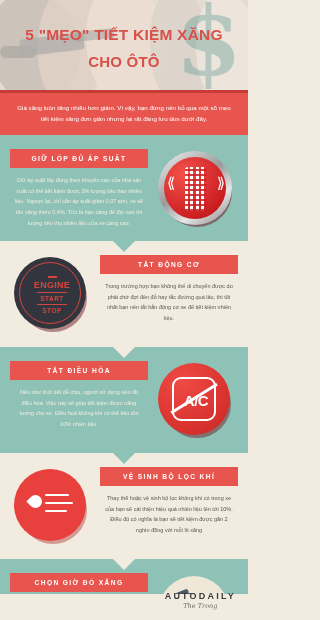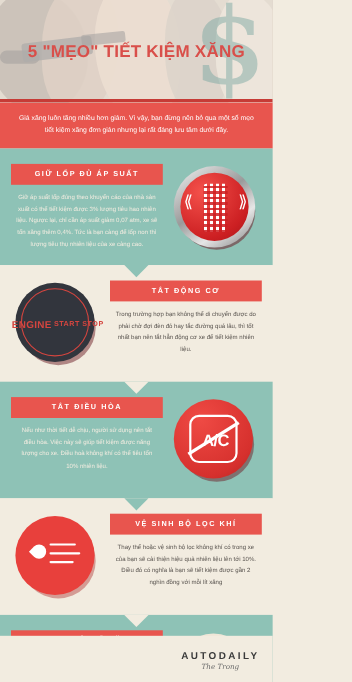--- a/index.html
+++ b/index.html
@@ -91,21 +91,21 @@
   .tread:before { content:""; position:absolute; inset:0;
     background:repeating-linear-gradient(0deg,rgba(204,31,34,.85) 0 2px,rgba(0,0,0,0) 2px 5px); }
   .arw { position:absolute; color:#fff; font-size:15px; line-height:1; font-family:"DejaVu Sans", sans-serif; }
   .arw-l { left:11px; top:27px; }
   .arw-r { right:11px; top:27px; }
 
   
   .eng-shadow { position:absolute; left:7px; top:9px; width:68px; height:68px; border-radius:50%; background:#6d1f28; opacity:.5; }
   .eng-face { position:absolute; left:2px; top:2px; width:72px; height:72px; border-radius:50%; background:#32353d; }
   .eng-ring { position:absolute; left:7px; top:7px; width:62px; height:62px; border-radius:50%; border:1.5px solid #d4453f; }
-  .eng-txt { position:absolute; inset:0; display:flex; flex-direction:row; align-items:center; justify-content:center; gap:1px; }
+  .eng-txt { position:absolute; inset:0; display:flex; flex-direction:column; align-items:center; justify-content:center; gap:1px; }
   .eng-dash { width:9px; height:2px; background:#d4453f; margin-bottom:1px; }
   .eng-1 { color:#d4453f; font-size:9px; font-weight:bold; letter-spacing:.3px; font-family:"Liberation Sans", sans-serif; }
   .eng-2, .eng-3 { color:#d4453f; font-size:6.5px; font-weight:bold; letter-spacing:.5px; font-family:"Liberation Sans", sans-serif; }
   .eng-sep { width:30px; height:1px; background:#d4453f; margin:1px 0; }
 
   
   .ac-shadow { position:absolute; left:7px; top:9px; width:68px; height:68px; border-radius:50%; background:#6d1f28; opacity:.5; }
   .ac-face { position:absolute; left:2px; top:2px; width:72px; height:72px; border-radius:50%;
     background:radial-gradient(circle at 34% 26%, #ef4a44, #d6302d 72%, #b32522); }
   .ac-sq { position:absolute; left:16px; top:16px; width:44px; height:44px; border:2px solid #fff; border-radius:9px; }
@@ -125,21 +125,21 @@
 
   
   .gc-shadow { position:absolute; left:8px; top:10px; width:66px; height:66px; border-radius:50%; background:#7d2431; opacity:.5; }
   .gc-face { position:absolute; left:3px; top:3px; width:70px; height:70px; border-radius:50%; background:#efe7d8; }
   .gc-body { position:absolute; left:22px; top:26px; width:32px; height:30px; background:#da6a63; border-radius:3px 8px 3px 3px; }
   .gc-corner { position:absolute; right:0; top:0; width:10px; height:10px; background:#efe7d8; border-radius:0 0 0 10px; }
   .gc-spout { position:absolute; left:14px; top:19px; width:19px; height:5px; background:#4c5a63; border-radius:2px; transform:rotate(-22deg); }
   .gc-cap { position:absolute; left:30px; top:20px; width:8px; height:6px; background:#4c5a63; border-radius:2px; }
 
   
-  .footer { position:absolute; left:0; right:0; bottom:0; height:42px; background:#f2ece0; }
+  .footer { position:absolute; left:0; right:0; bottom:0; height:26px; background:#f2ece0; }
   .brand { position:absolute; right:12px; bottom:10px; text-align:center; }
   .brand-name { color:#3b3b3b; font-size:9px; font-weight:bold; letter-spacing:2.2px; font-family:"Liberation Sans", sans-serif; }
   .brand-tag { color:#6b6b6b; font-size:6.5px; font-style:italic; font-family:"DejaVu Serif", serif; margin-top:1px; }
 </style>
 </head>
 <body>
 
 <div class="page">
 
   <div class="hero">
@@ -150,20 +150,21 @@
       <div class="ph ph4"></div>
         <div class="ph ph5"></div>
       <div class="hose"></div>
         <div class="nozzle"></div>
         <div class="nozzle2"></div>
     </div>
     <div class="hero-wash"></div>
     <div class="dollar">$</div>
     <div class="hero-title">
       <div class="l1">5 "MẸO" TIẾT KIỆM XĂNG</div>
+      <div class="l2">CHO ÔTÔ</div>
     </div>
     <div class="hero-rule"></div>
   </div>
 
   <div class="intro">Giá xăng luôn tăng nhiều hơn giảm. Vì vậy, bạn đừng nên bỏ qua một số mẹo tiết kiệm xăng đơn giản nhưng lại rất đáng lưu tâm dưới đây.</div>
 
   <div class="band band-teal on-teal">
     <div class="row rev">
       <div class="col-ico">
         <div class="ico">

